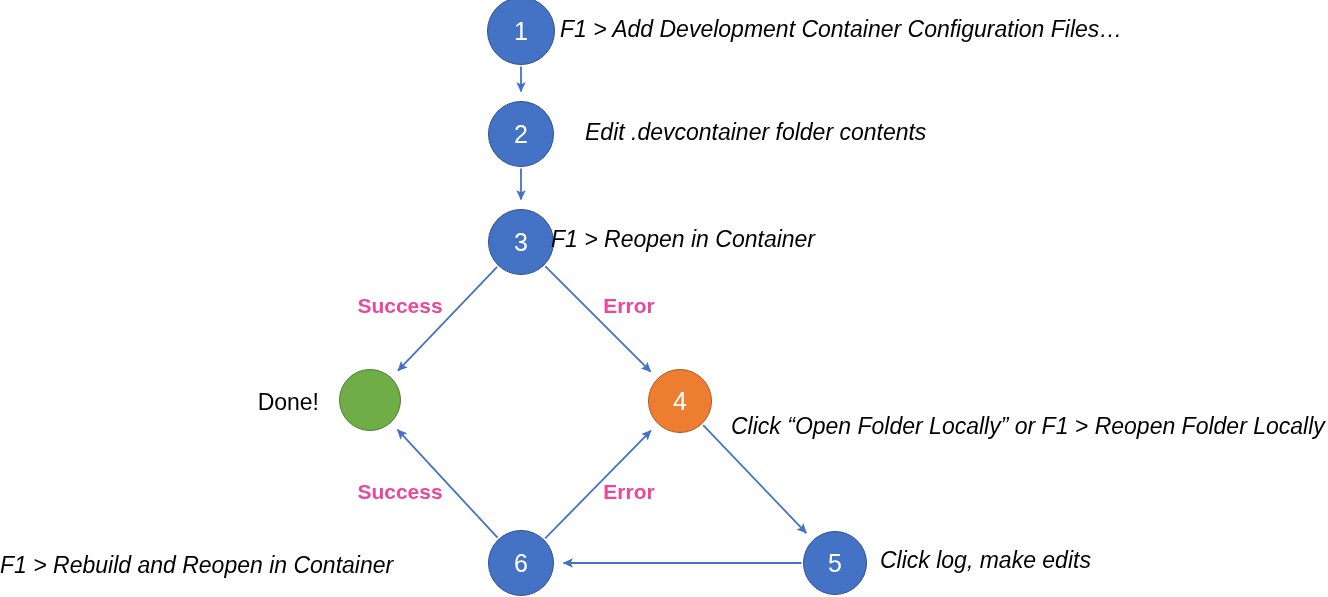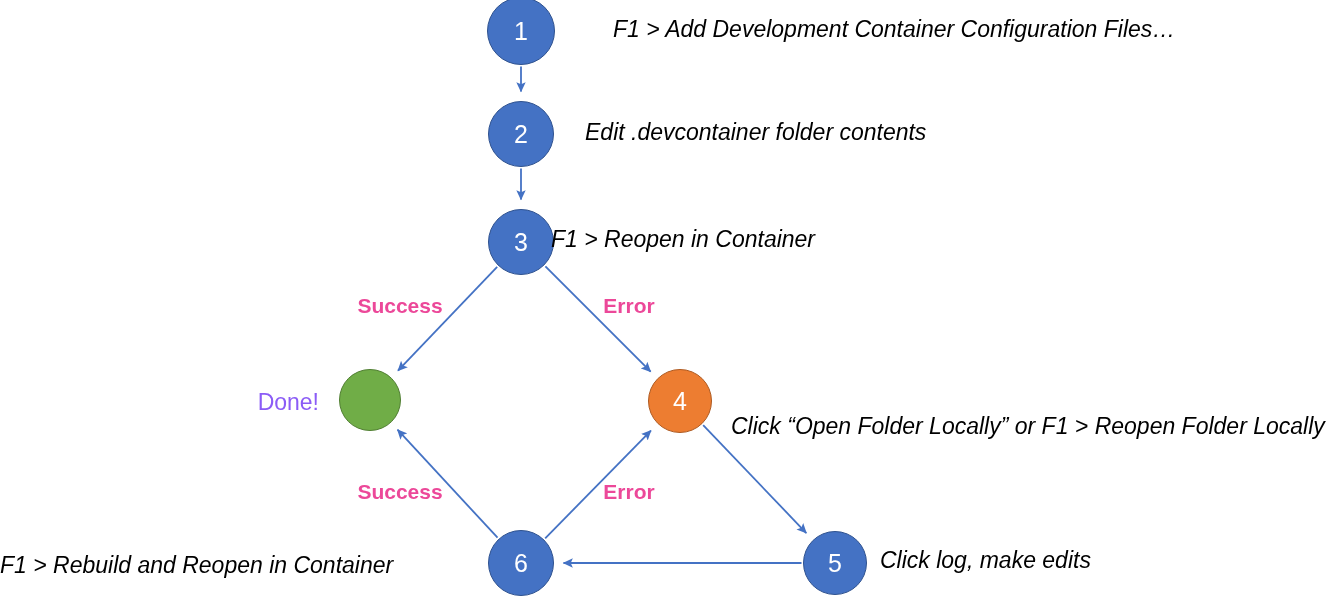--- a/index.html
+++ b/index.html
@@ -69,21 +69,21 @@
     font-size: 21px;
     color: #ec4899;
     white-space: nowrap;
     line-height: 1;
     z-index: 4;
   }
   .plain-label {
     position: absolute;
     font-family: "Liberation Sans", sans-serif;
     font-size: 23px;
-    color: #8b5cf6;
+    color: #000000;
     white-space: nowrap;
     line-height: 1;
     z-index: 4;
   }
 </style>
 </head>
 <body>
 
 <div id="canvas">
   <svg id="edges" viewBox="0 0 1328 597" xmlns="http://www.w3.org/2000/svg">
@@ -107,21 +107,21 @@
   <div id="nodes-layer">
       <div class="node node-blue" style="left: 487px; top: -3px; width: 68px; height: 68px;">1</div>
       <div class="node node-blue" style="left: 488px; top: 101px; width: 66px; height: 66px;">2</div>
       <div class="node node-blue" style="left: 488px; top: 209px; width: 66px; height: 66px;">3</div>
       <div class="node node-orange" style="left: 648px; top: 369px; width: 64px; height: 64px;">4</div>
       <div class="node node-blue" style="left: 803px; top: 531px; width: 64px; height: 64px;">5</div>
       <div class="node node-blue" style="left: 488px; top: 530px; width: 66px; height: 66px;">6</div>
       <div class="node node-green" style="left: 339px; top: 369px; width: 62px; height: 62px;"></div>
     </div>
   <div id="labels-layer">
-      <div class="step-label right" style="top: 18px; left: 613px;">F1 &gt; Add Development Container Configuration Files…</div>
+      <div class="step-label right" style="top: 18px; left: 560px;">F1 &gt; Add Development Container Configuration Files…</div>
       <div class="step-label right" style="top: 121px; left: 585px;">Edit .devcontainer folder contents</div>
       <div class="step-label right" style="top: 228px; left: 551px;">F1 &gt; Reopen in Container</div>
       <div class="step-label right" style="top: 390px; left: 731px; margin-top: 25px;">Click “Open Folder Locally” or F1 &gt; Reopen Folder Locally</div>
       <div class="step-label right" style="top: 549px; left: 880px;">Click log, make edits</div>
       <div class="step-label left" style="top: 554px; left: 0px; width: 409px;">F1 &gt; Rebuild and Reopen in Container</div>
       <div class="plain-label" style="top: 391px; left: 0px; width: 319px; text-align: right;">Done!</div>
       <div class="edge-label" style="top: 295px; left: 280px; width: 240px; text-align: center;">Success</div>
       <div class="edge-label" style="top: 295px; left: 509px; width: 240px; text-align: center;">Error</div>
       <div class="edge-label" style="top: 481px; left: 280px; width: 240px; text-align: center;">Success</div>
       <div class="edge-label" style="top: 481px; left: 509px; width: 240px; text-align: center;">Error</div>

